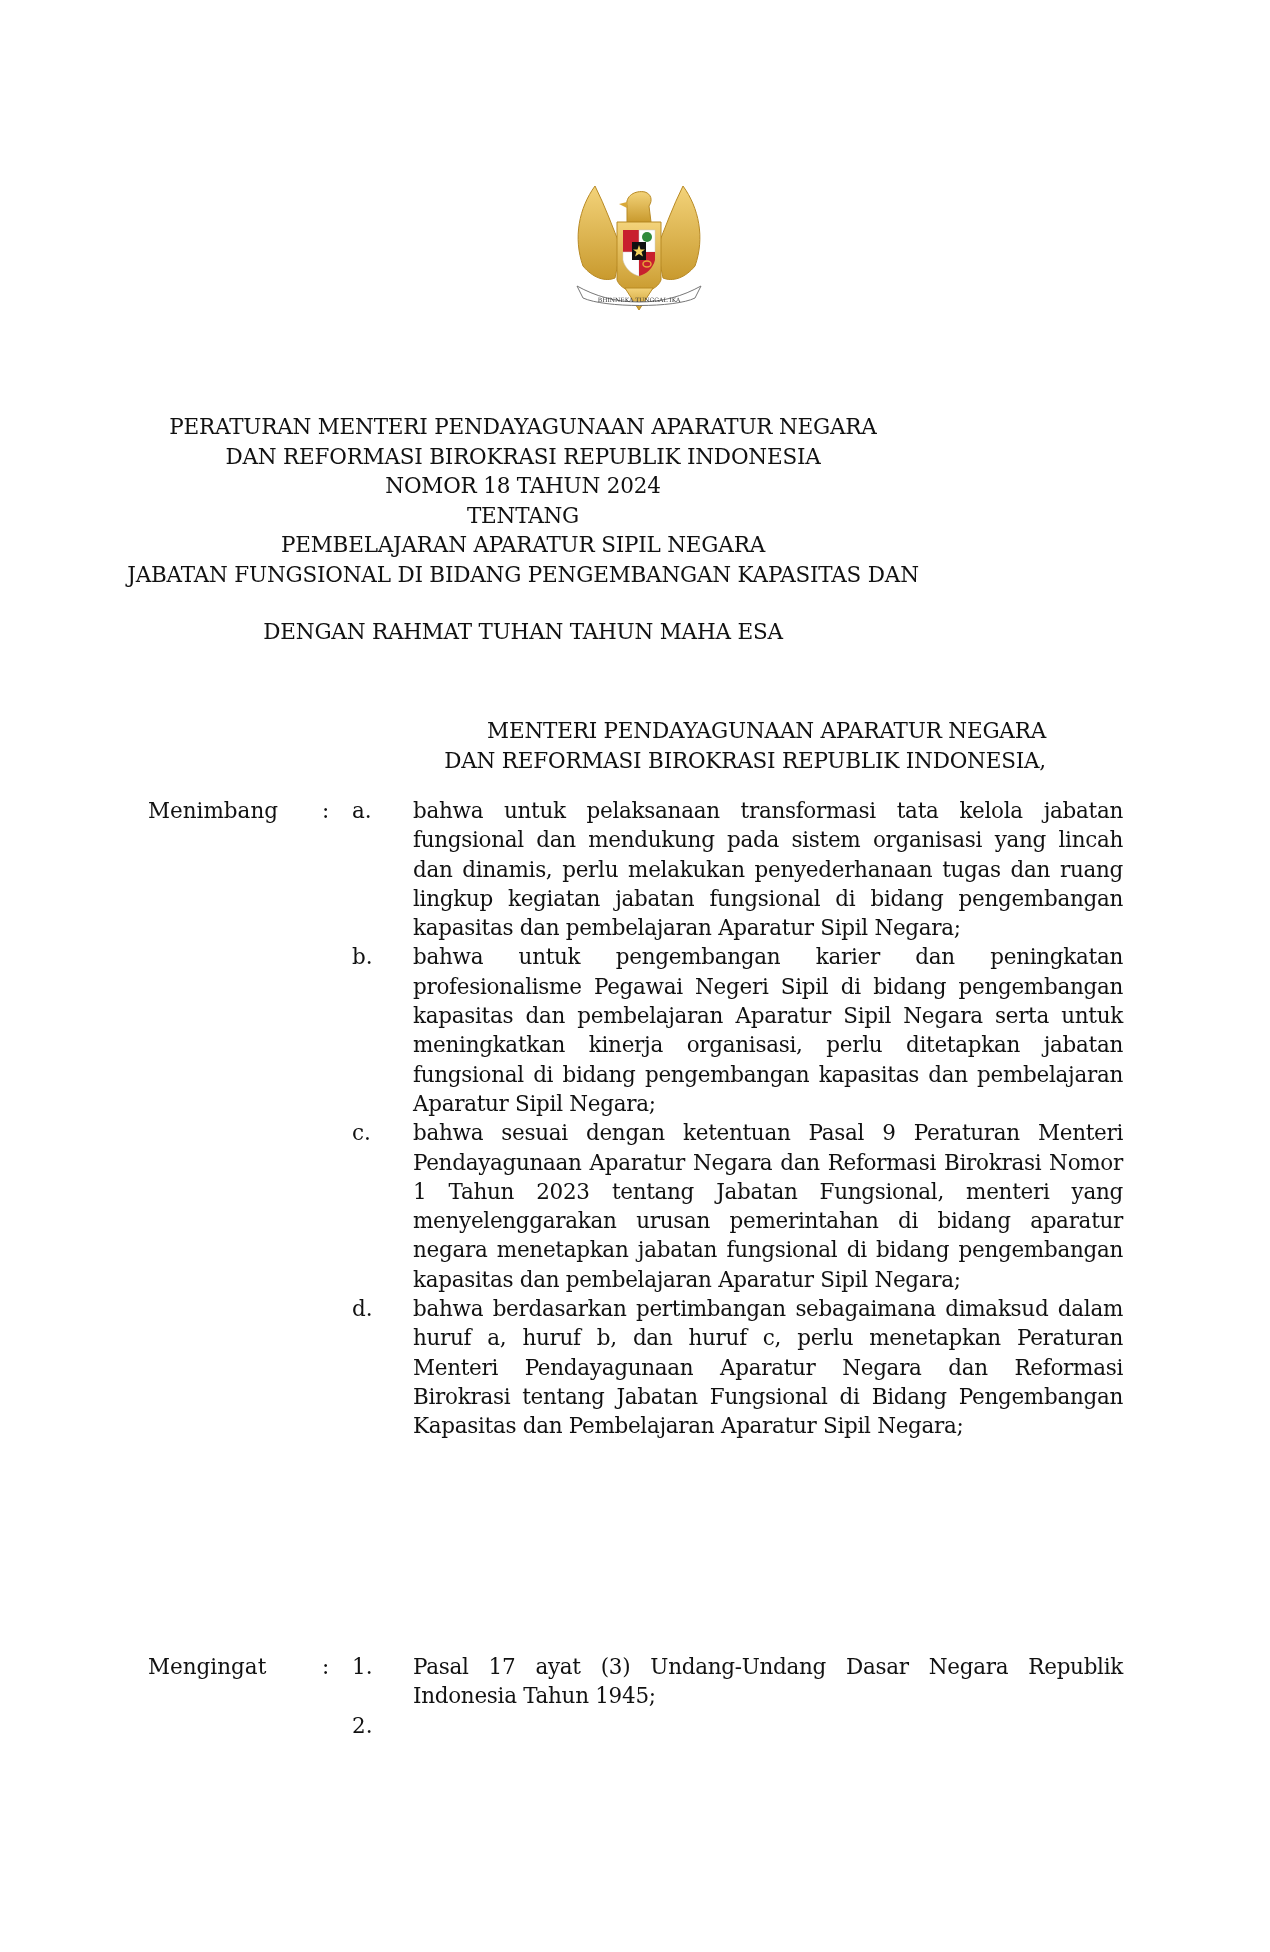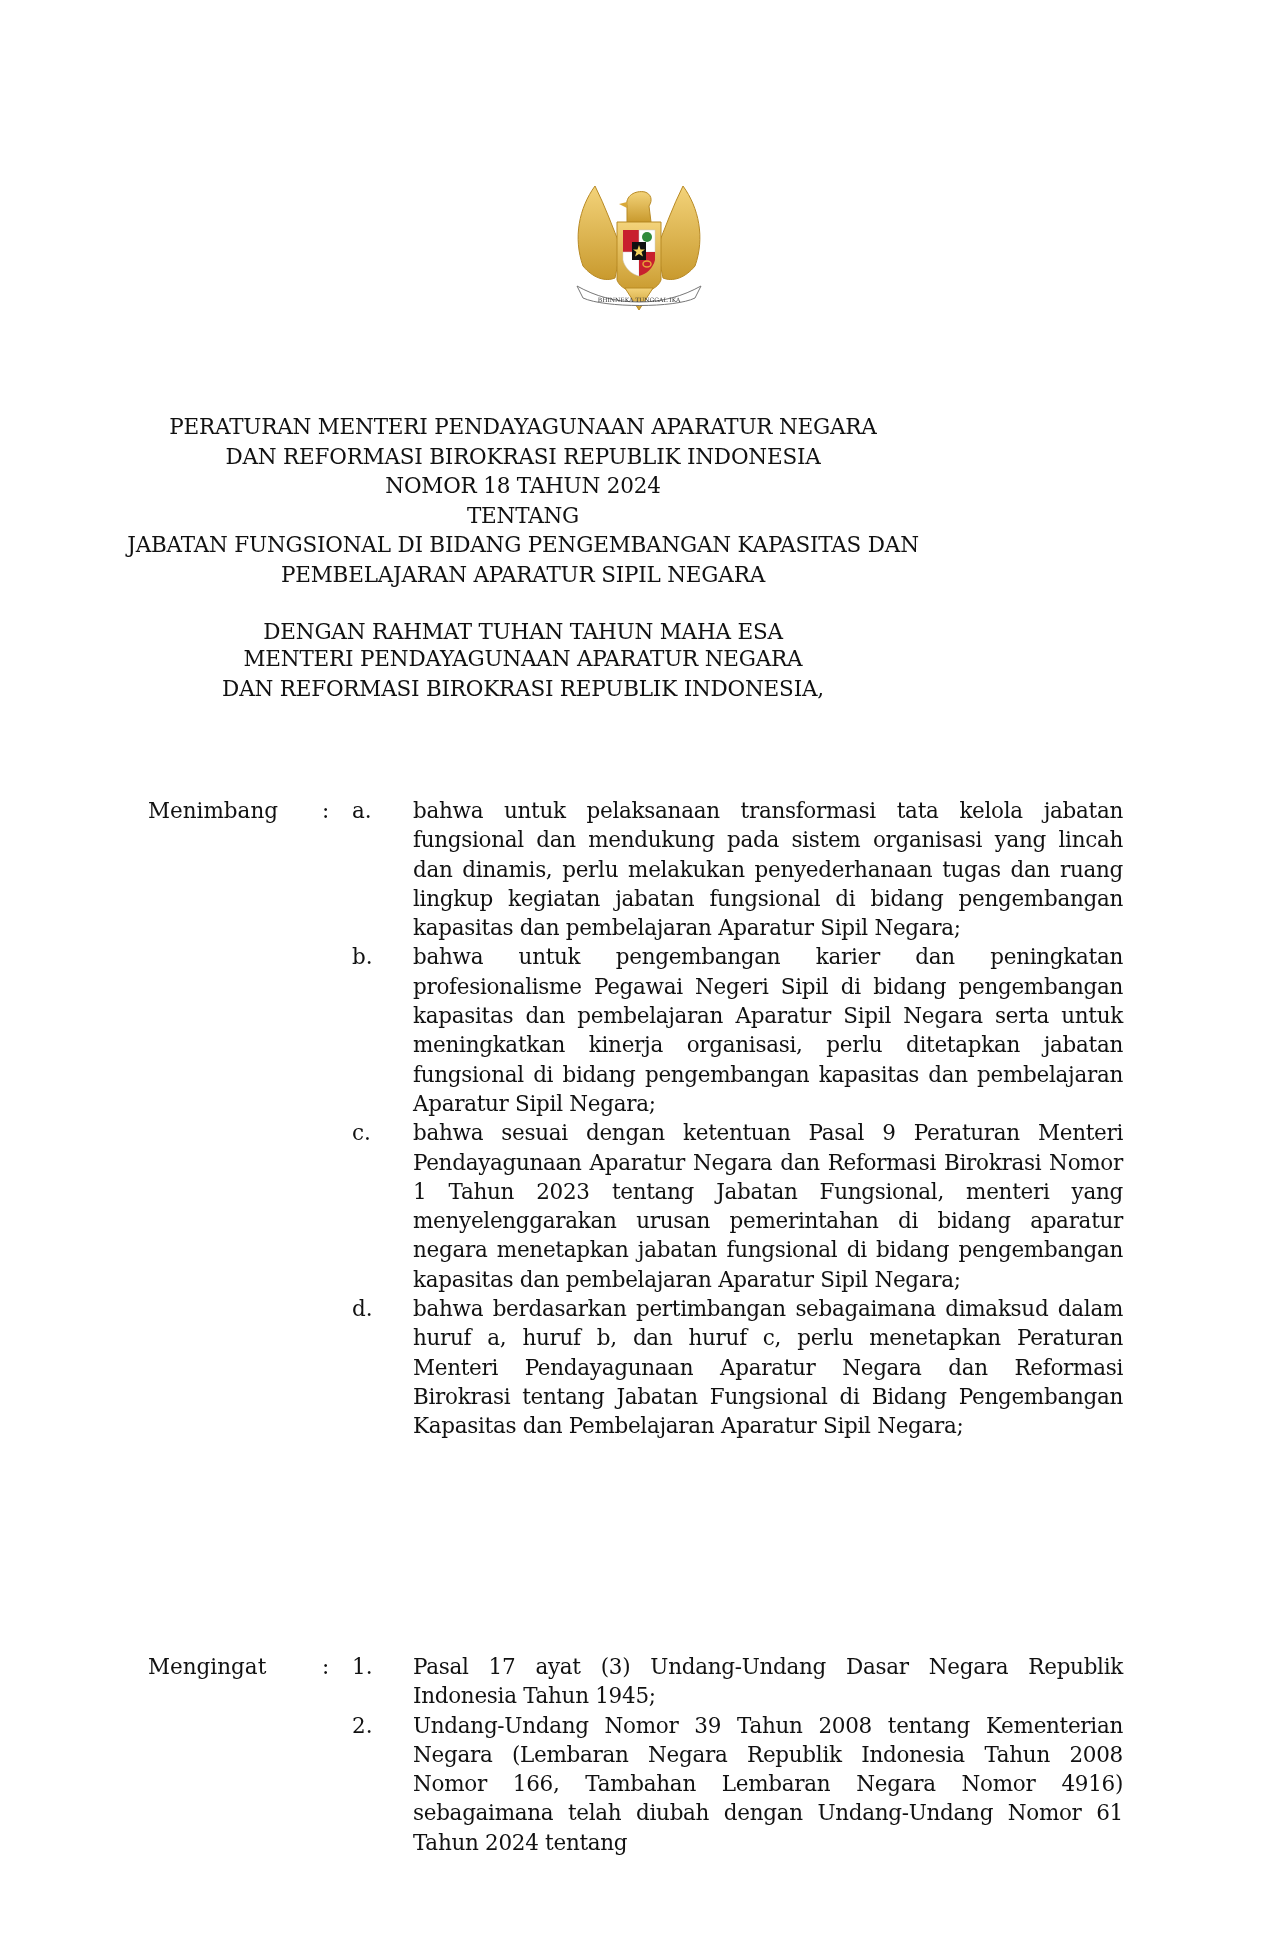--- a/index.html
+++ b/index.html
@@ -3,21 +3,21 @@
 <meta charset="utf-8">
 <style>
   html, body { margin: 0; padding: 0; background: #ffffff; }
   body { width: 1270px; height: 1952px; position: relative; overflow: hidden;
          font-family: "DejaVu Serif", "Liberation Serif", serif; color: #111; }
   .emblem { position: absolute; left: 565px; top: 178px; width: 148px; height: 142px; }
   .center-block { position: absolute; left: 0; width: 1046px; text-align: center;
                   font-size: 21.5px; line-height: 29.5px; letter-spacing: -0.2px; }
   .title { top: 412px; }
   .rahmat { top: 617px; }
-  .menteri { top: 644px; }
+  .menteri { top: 716px; text-align: right; }
   .section { position: absolute; left: 0; width: 1127px; font-size: 21.5px; line-height: 29.3px; }
   .row { position: relative; }
   .label { position: absolute; left: 148px; top: 0; }
   .colon { position: absolute; left: 322px; top: 0; }
   .num { position: absolute; left: 352px; top: 0; }
   .body-text { margin-left: 413px; width: 710px; text-align: justify; text-align-last: left; letter-spacing: -0.3px; }
   .menimbang { top: 796px; }
   .mengingat { top: 1652px; }
 </style>
 </head>
@@ -54,22 +54,22 @@
     <path d="M12 108 C30 118 50 124 74 124 C98 124 118 118 136 108 L130 120 C110 130 40 130 18 120 Z" fill="#ffffff" stroke="#777" stroke-width="1"></path>
     <text x="74" y="124" font-size="6" text-anchor="middle" fill="#333" font-family="'DejaVu Serif', serif">BHINNEKA TUNGGAL IKA</text>
   </svg>
 </div>
 
 <div class="center-block title">
   <div>PERATURAN MENTERI PENDAYAGUNAAN APARATUR NEGARA</div>
   <div>DAN REFORMASI BIROKRASI REPUBLIK INDONESIA</div>
   <div>NOMOR 18 TAHUN 2024</div>
   <div>TENTANG</div>
+  <div>PEMBELAJARAN APARATUR SIPIL NEGARA</div>
   <div>JABATAN FUNGSIONAL DI BIDANG PENGEMBANGAN KAPASITAS DAN</div>
-  <div>PEMBELAJARAN APARATUR SIPIL NEGARA</div>
 </div>
 
 <div class="center-block rahmat">DENGAN RAHMAT TUHAN TAHUN MAHA ESA</div>
 
 <div class="center-block menteri">
   <div>MENTERI PENDAYAGUNAAN APARATUR NEGARA</div>
   <div>DAN REFORMASI BIROKRASI REPUBLIK INDONESIA,</div>
 </div>
 
 <div class="section menimbang">
@@ -95,15 +95,14 @@
 
 <div class="section mengingat">
   <div class="row">
     <span class="label">Mengingat</span>
     <span class="colon">:</span>
     <span class="num">1.</span>
     <div class="body-text">Pasal 17 ayat (3) Undang-Undang Dasar Negara Republik Indonesia Tahun 1945;</div>
   </div>
   <div class="row">
     <span class="num">2.</span>
-    <div class="body-text">Undang-Undang Nomor 39 Tahun 2008 tentang Kementerian Negara (Lembaran Negara Republik Indonesia Tahun 2008 Nomor 166, Tambahan Lembaran Negara Nomor 4916) sebagaimana telah diubah dengan Undang-Undang Nomor 61 Tahun 2024 tentang</div>
   </div>
 </div>
 
 </body></html>

